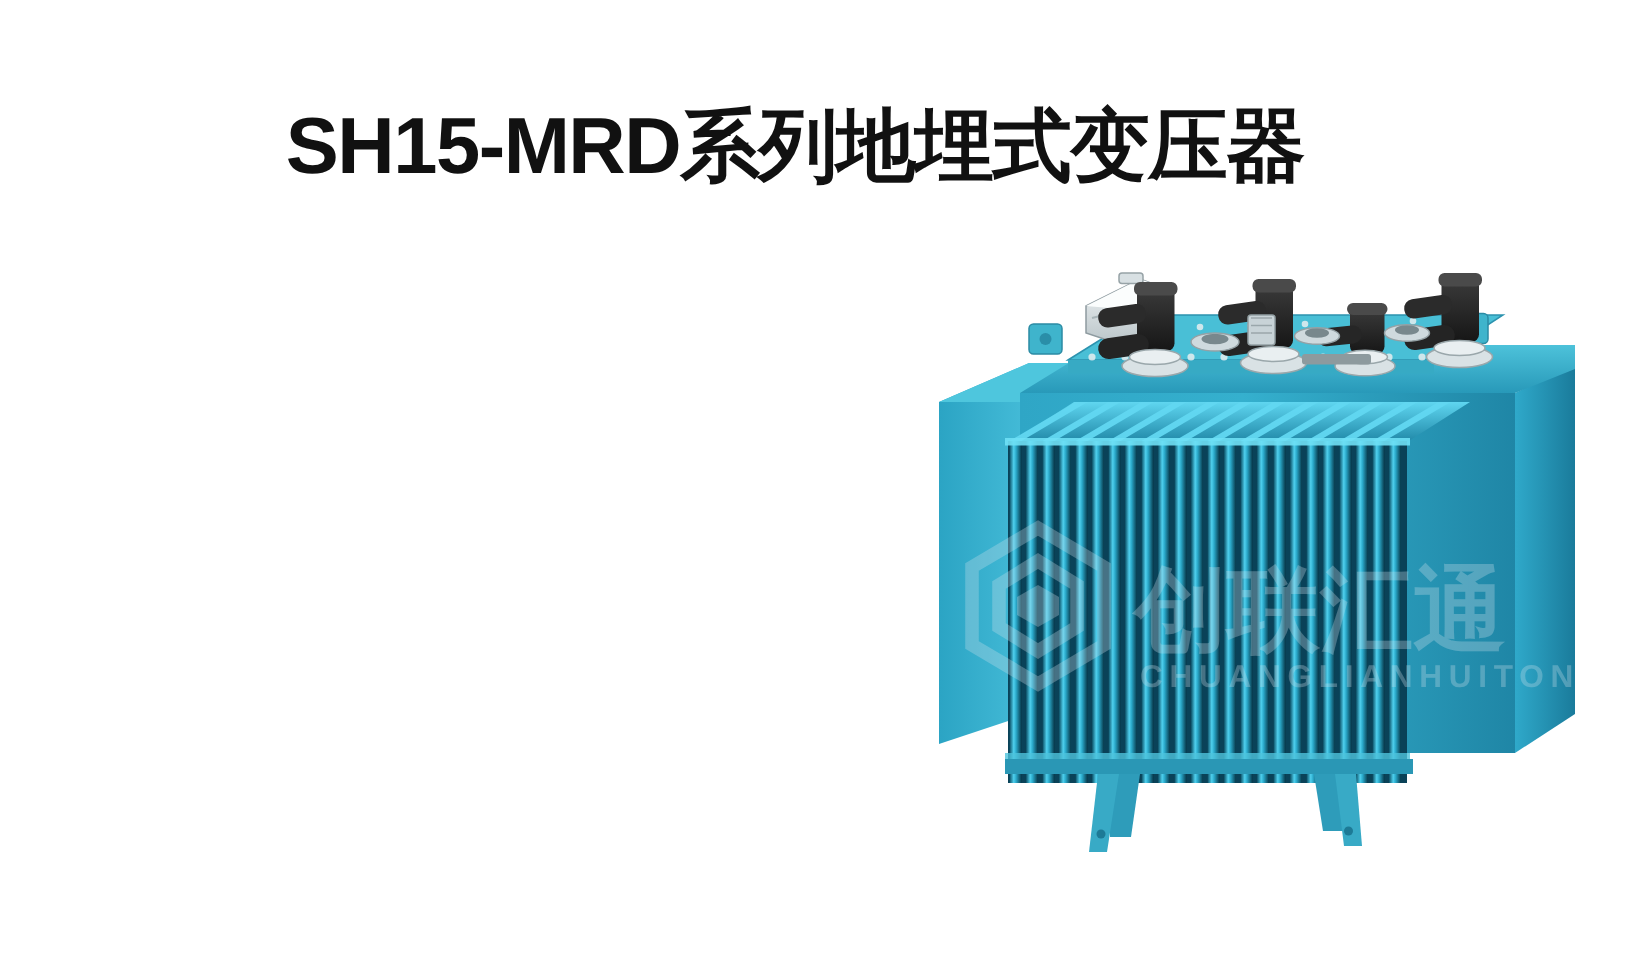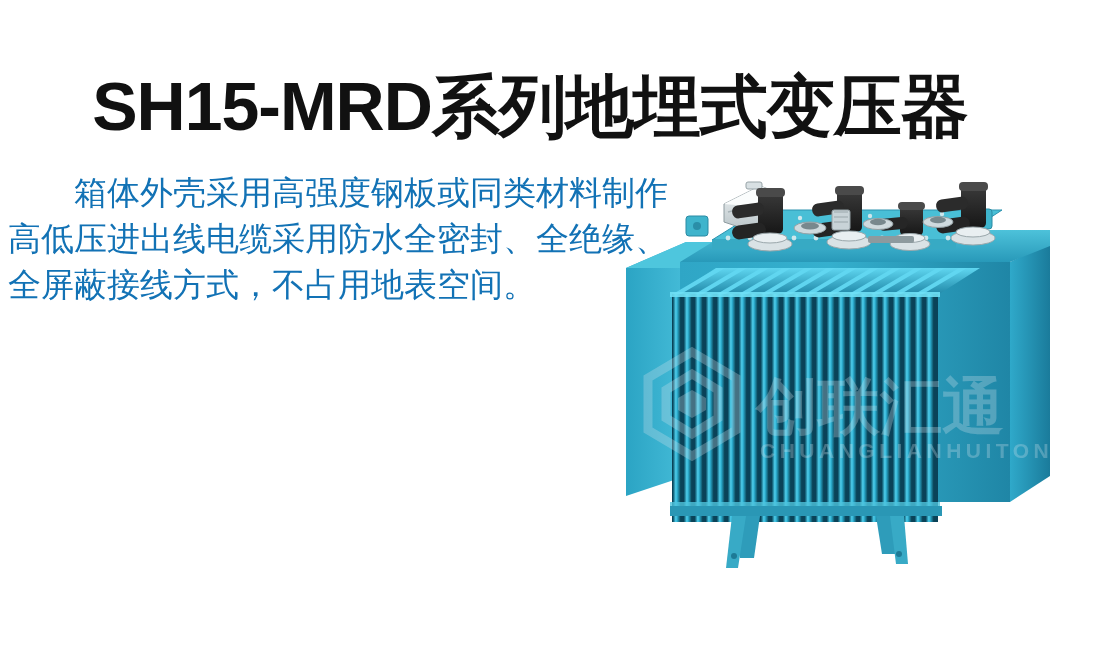--- a/index.html
+++ b/index.html
@@ -11,21 +11,21 @@
     overflow:hidden;
     position:relative;
   }
   .page{position:relative;width:1100px;height:651px;background:#fff;overflow:hidden;}
 
   
   .title{
     position:absolute;
     left:0;top:62px;width:1060px;
     text-align:center;
-    font-size:68px;
+    font-size:53px;
     font-weight:bold;
     color:#111111;
     letter-spacing:-1px;
     white-space:nowrap;
     font-family:"Liberation Sans","DejaVu Sans",sans-serif;
   }
 
   
   .copy{
     position:absolute;
@@ -50,21 +50,20 @@
   .photo svg{display:block;}
 </style>
 </head>
 <body>
 
 <div class="page">
 
   <div class="title">SH15-MRD系列地埋式变压器</div>
 
   <div class="copy">
-    <p class="para">箱体外壳采用高强度钢板或同类材料制作高低压进出线电缆采用防水全密封、全绝缘、全屏蔽接线方式，不占用地表空间。</p>
   </div>
 
   <div class="photo">
     <svg width="430" height="430" viewBox="0 0 430 430" xmlns="http://www.w3.org/2000/svg">
       <defs>
         <linearGradient id="gBody" x1="0" y1="0" x2="1" y2="0">
           <stop offset="0" stop-color="#2fa6c6"></stop>
           <stop offset="0.45" stop-color="#35b0ce"></stop>
           <stop offset="1" stop-color="#1f86a6"></stop>
         </linearGradient>

